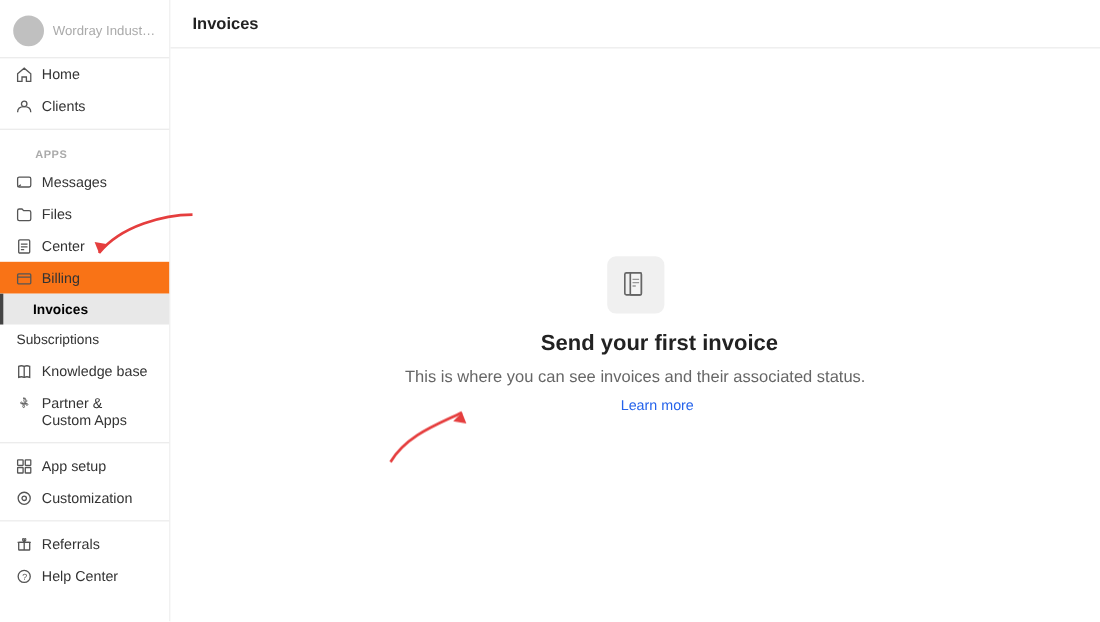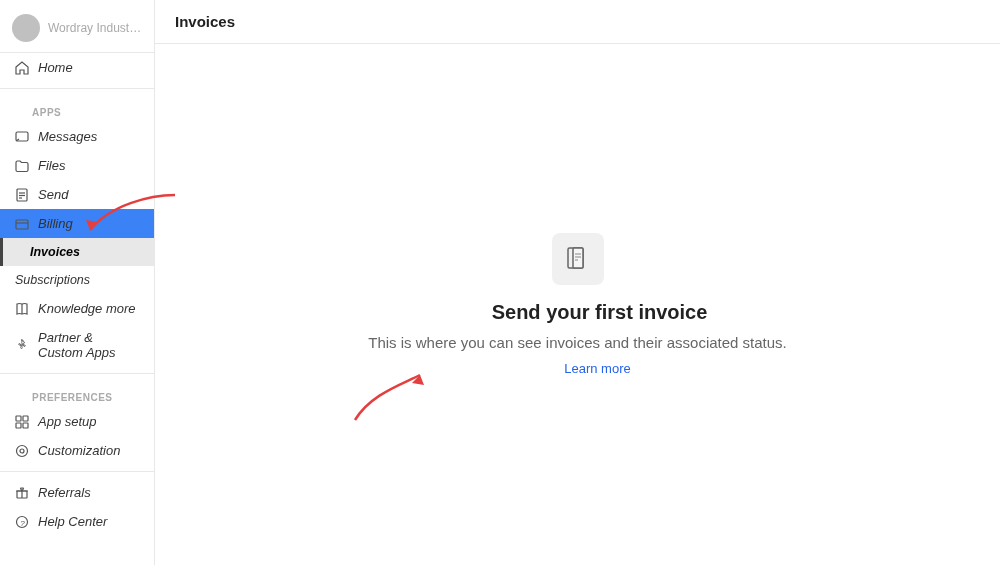--- a/index.html
+++ b/index.html
@@ -48,30 +48,28 @@
       font-size: 10px;
       color: #aaa;
       text-transform: uppercase;
       letter-spacing: 0.5px;
       padding: 12px 14px 4px 32px;
       font-weight: 600;
     }
 
     .sidebar-item {
       display: flex;
-      align-items: center;
       gap: 9px;
       padding: 7px 14px;
       font-size: 13px;
       color: #333;
       cursor: pointer;
       border-radius: 0;
-      font-style: italic;
-    }
-    .sidebar-item.active { background: #3b82f6; font-weight: 500; }
+    }
+    .sidebar-item.active { background: #f97316; font-weight: 500; }
     .sidebar-item.sub { padding-left: 15px; font-size: 12.5px; }
     .sidebar-item.sub.active-sub { background: #e8e8e8; font-weight: 600; color: #000; border-left: 3px solid #444; padding-left: 27px; }
 
     .sidebar-icon {
       width: 15px;
       height: 15px;
       display: inline-flex;
       align-items: center;
       justify-content: center;
       flex-shrink: 0;
@@ -176,20 +174,29 @@
   </div>
 
   <div class="sidebar-item">
     <span class="sidebar-icon">
       <svg width="14" height="14" viewBox="0 0 14 14" fill="none" xmlns="http://www.w3.org/2000/svg">
         <path d="M1 6L7 1L13 6V13H9V9H5V13H1V6Z" stroke="#555" stroke-width="1.2" fill="none"></path>
       </svg>
     </span>
     <span>Home</span>
   </div>
+  <div class="sidebar-item">
+    <span class="sidebar-icon">
+      <svg width="14" height="14" viewBox="0 0 14 14" fill="none">
+        <circle cx="7" cy="4.5" r="2.5" stroke="#555" stroke-width="1.2"></circle>
+        <path d="M1 12c0-3.314 2.686-5 6-5s6 1.686 6 5" stroke="#555" stroke-width="1.2" fill="none"></path>
+      </svg>
+    </span>
+    <span>Clients</span>
+  </div>
 
   <div class="divider"></div>
   <div class="sidebar-section-label">Apps</div>
 
   <div class="sidebar-item">
     <span class="sidebar-icon">
       <svg width="14" height="14" viewBox="0 0 14 14" fill="none">
         <rect x="1" y="2" width="12" height="9" rx="1.5" stroke="#555" stroke-width="1.2"></rect>
         <path d="M1 11l3-2" stroke="#555" stroke-width="1.2"></path>
       </svg>
@@ -206,21 +213,21 @@
   </div>
   <div class="sidebar-item">
     <span class="sidebar-icon">
       <svg width="14" height="14" viewBox="0 0 14 14" fill="none">
         <rect x="2" y="1" width="10" height="12" rx="1" stroke="#555" stroke-width="1.2"></rect>
         <line x1="4" y1="5" x2="10" y2="5" stroke="#555" stroke-width="1.2"></line>
         <line x1="4" y1="7.5" x2="10" y2="7.5" stroke="#555" stroke-width="1.2"></line>
         <line x1="4" y1="10" x2="7" y2="10" stroke="#555" stroke-width="1.2"></line>
       </svg>
     </span>
-    <span>Send</span>
+    <span>Center</span>
   </div>
   <div class="sidebar-item active">
     <span class="sidebar-icon">
       <svg width="14" height="14" viewBox="0 0 14 14" fill="none">
         <rect x="1" y="3" width="12" height="9" rx="1" stroke="#555" stroke-width="1.2"></rect>
         <line x1="1" y1="6" x2="13" y2="6" stroke="#555" stroke-width="1.2"></line>
       </svg>
     </span>
     <span>Billing</span>
   </div>
@@ -230,33 +237,32 @@
   <div class="sidebar-item sub">
     <span>Subscriptions</span>
   </div>
   <div class="sidebar-item">
     <span class="sidebar-icon">
       <svg width="14" height="14" viewBox="0 0 14 14" fill="none">
         <path d="M7 2C7 2 4.5 1 2 2v10c2.5-1 5 0 5 0s2.5-1 5 0V2C9.5 1 7 2 7 2Z" stroke="#555" stroke-width="1.2" fill="none"></path>
         <line x1="7" y1="2" x2="7" y2="12" stroke="#555" stroke-width="1.2"></line>
       </svg>
     </span>
-    <span>Knowledge more</span>
+    <span>Knowledge base</span>
   </div>
   <div class="sidebar-item">
     <span class="sidebar-icon">
       <svg width="14" height="14" viewBox="0 0 14 14" fill="none">
         <path d="M6 2H8V4C8.5 3.5 9.5 3.5 9.5 4.5C9.5 5.5 8.5 5.5 8 5V7H10C10.5 7.5 10.5 8.5 9.5 8.5C8.5 8.5 8.5 7.5 9 7H7V9C7.5 9.5 7.5 10.5 6.5 10.5C5.5 10.5 5.5 9.5 6 9V7H4C3.5 6.5 3.5 5.5 4.5 5.5C5.5 5.5 5.5 6.5 5 7H7V5C6.5 4.5 6.5 3.5 7 3V2H6Z" stroke="#555" stroke-width="0.8" fill="none"></path>
       </svg>
     </span>
     <span>Partner &amp; Custom Apps</span>
   </div>
 
   <div class="divider"></div>
-  <div class="sidebar-section-label">Preferences</div>
 
   <div class="sidebar-item">
     <span class="sidebar-icon">
       <svg width="14" height="14" viewBox="0 0 14 14" fill="none">
         <rect x="1" y="1" width="5" height="5" rx="0.5" stroke="#555" stroke-width="1.2"></rect>
         <rect x="8" y="1" width="5" height="5" rx="0.5" stroke="#555" stroke-width="1.2"></rect>
         <rect x="1" y="8" width="5" height="5" rx="0.5" stroke="#555" stroke-width="1.2"></rect>
         <rect x="8" y="8" width="5" height="5" rx="0.5" stroke="#555" stroke-width="1.2"></rect>
       </svg>
     </span>

